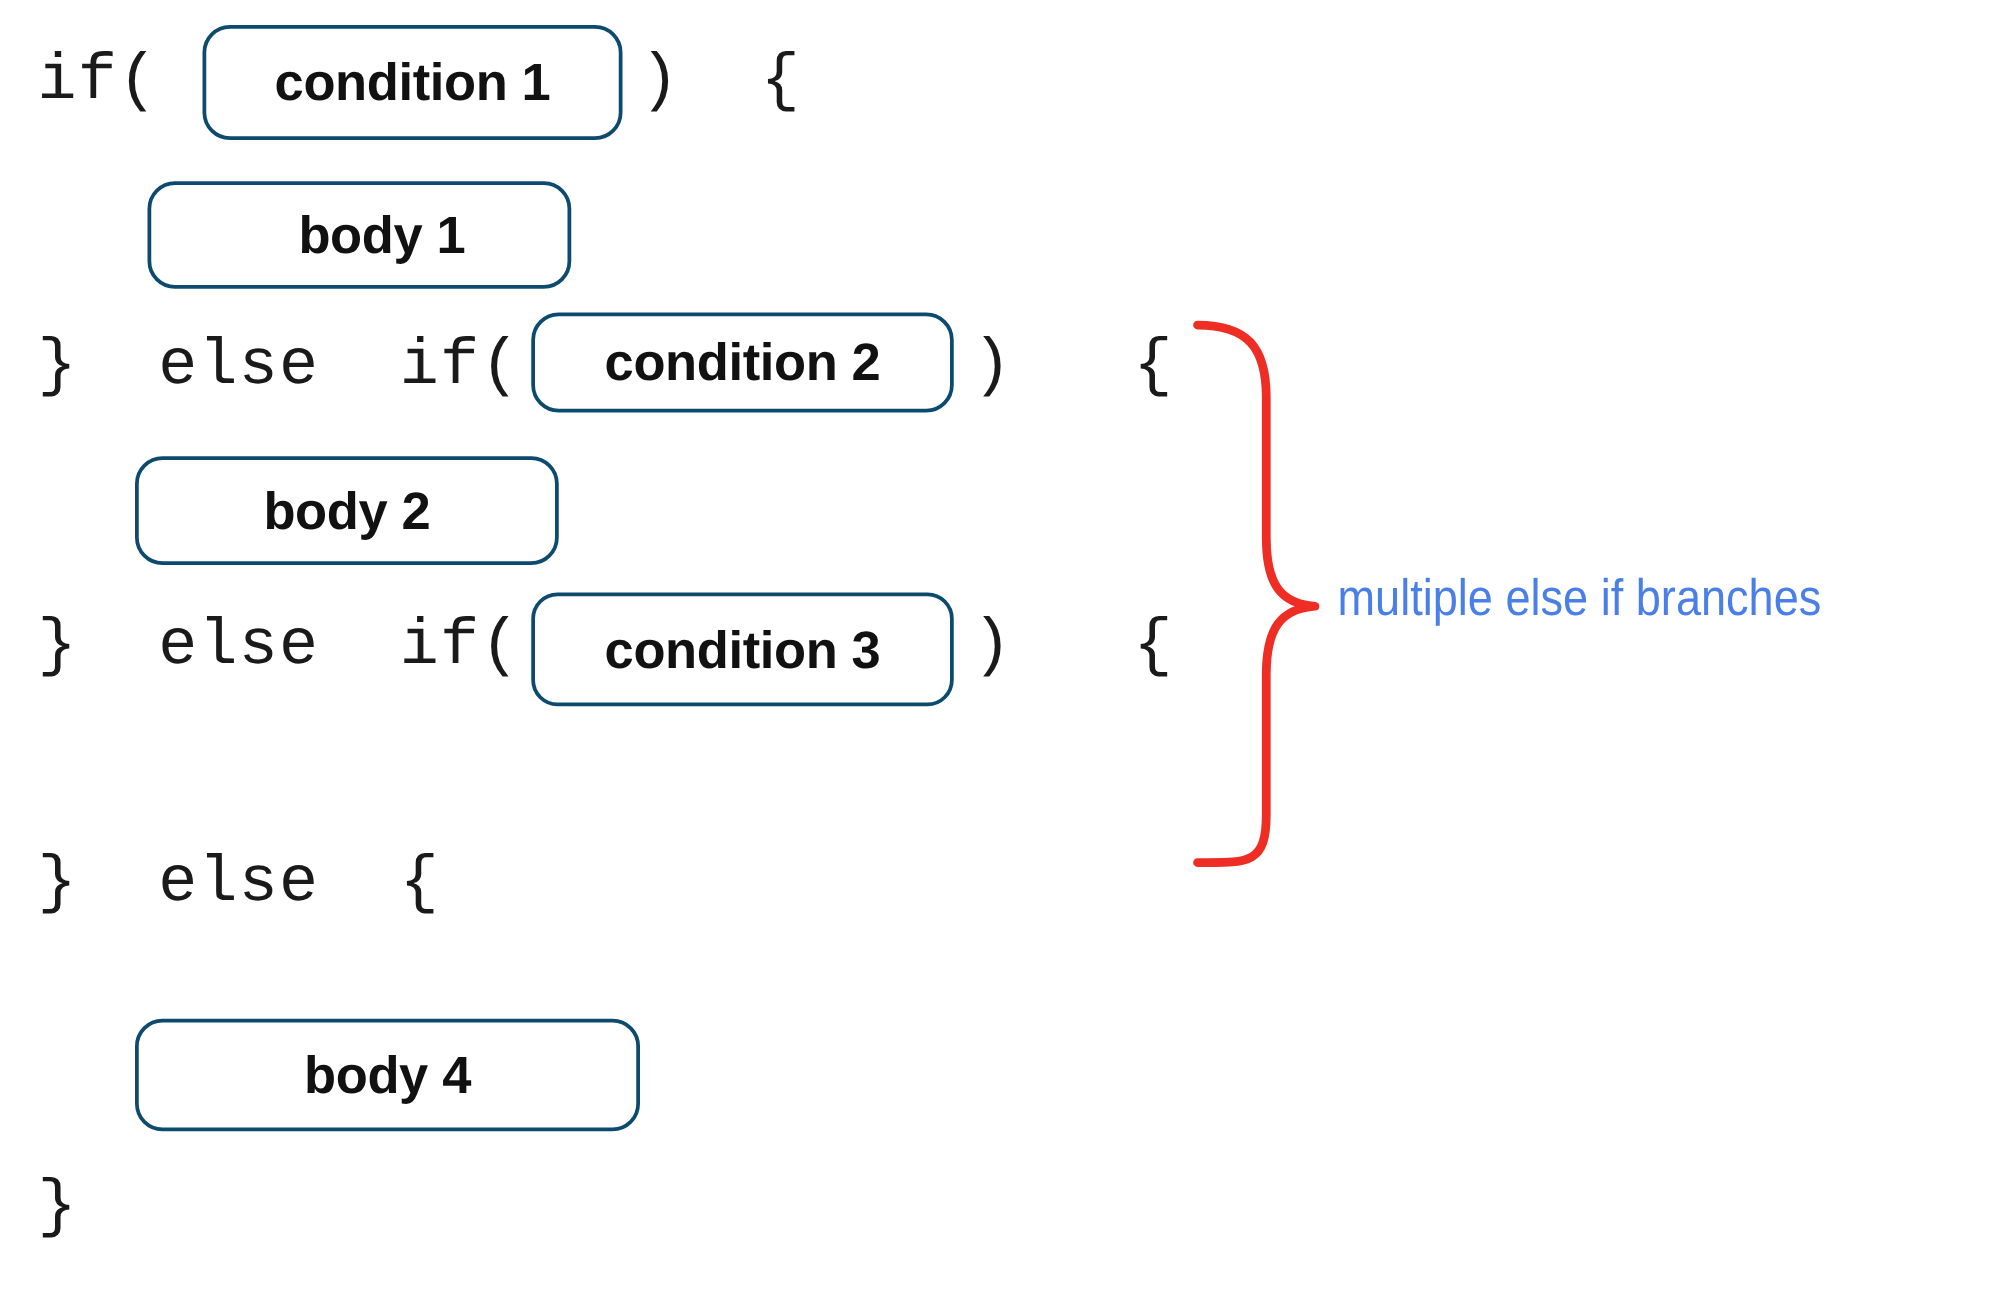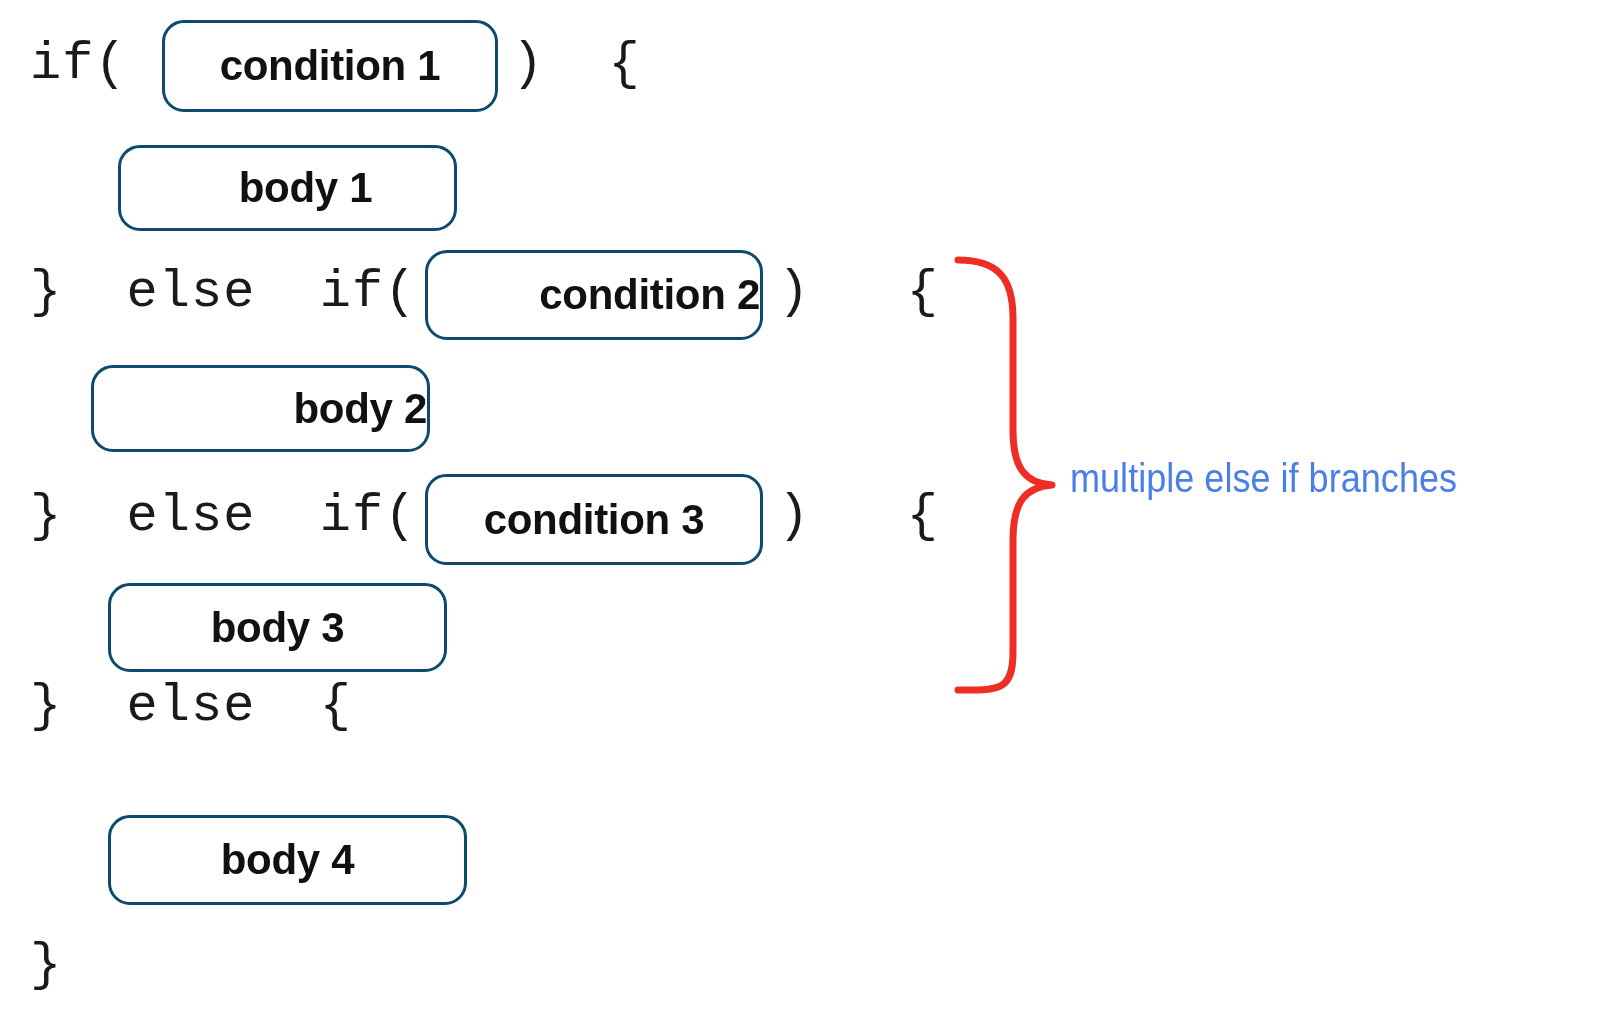--- a/index.html
+++ b/index.html
@@ -83,45 +83,42 @@
   </div>
 
   <div class="code" style="left:512px; top:34px;">)  {</div>
 
   <div class="box" style="left:118px; top:145px; width:339px; height:86px;padding-left:36px;">
     <span class="box-label">body 1</span>
   </div>
 
   <div class="code" style="left:30px; top:262px;">}  else  if(</div>
 
-  <div class="box" style="left:425px; top:250px; width:338px; height:90px;justify-content:flex-end;">
+  <div class="box" style="left:425px; top:250px; width:338px; height:80px;">
     <span class="box-label">condition 2</span>
   </div>
 
   <div class="code" style="left:778px; top:262px;">)   {</div>
 
-  <div class="box" style="left:91px; top:365px; width:339px; height:87px;justify-content:flex-end;">
+  <div class="box" style="left:108px; top:365px; width:339px; height:87px;">
     <span class="box-label">body 2</span>
   </div>
 
   <div class="code" style="left:30px; top:486px;">}  else  if(</div>
 
   <div class="box" style="left:425px; top:474px; width:338px; height:91px;border-radius:21px;">
     <span class="box-label">condition 3</span>
   </div>
 
   <div class="code" style="left:778px; top:486px;">)   {</div>
 
-  <div class="box" style="left:108px; top:583px; width:339px; height:89px;">
-    <span class="box-label">body 3</span>
-  </div>
 
   <div class="code" style="left:30px; top:676px;">}  else  {</div>
 
-  <div class="box" style="left:108px; top:815px; width:359px; height:90px;">
+  <div class="box" style="left:108px; top:815px; width:404px; height:90px;">
     <span class="box-label">body 4</span>
   </div>
 
   <div class="code" style="left:30px; top:935px;">}</div>
 
   <svg id="brace-svg" viewBox="0 0 140 470">
     <path d="M 28 20
              C 68 20, 83 38, 83 78
              L 83 190
              C 83 228, 95 243, 122 245

